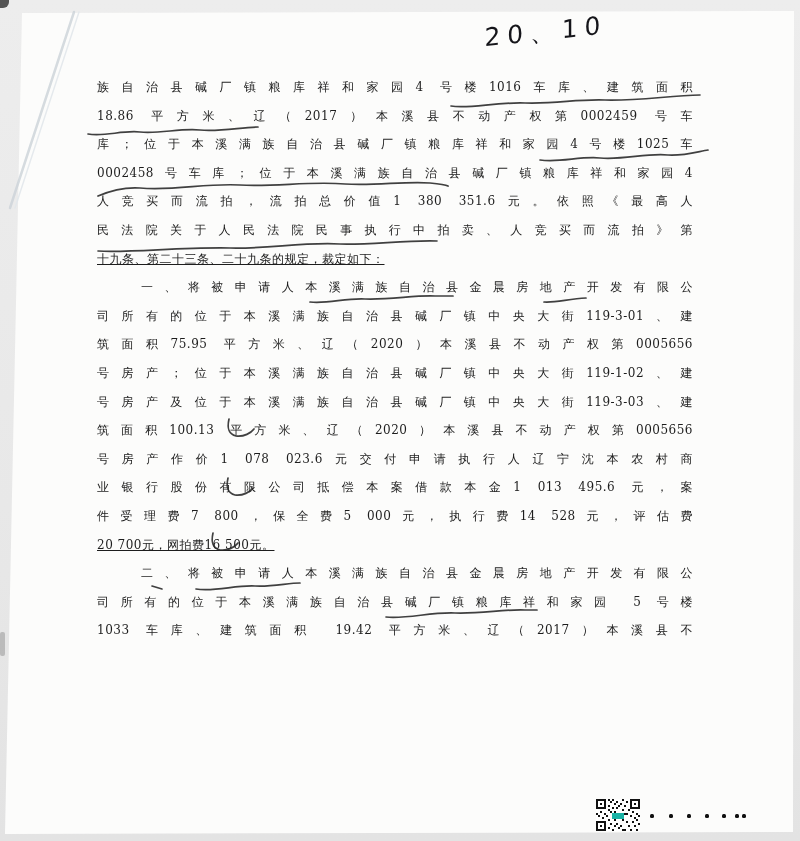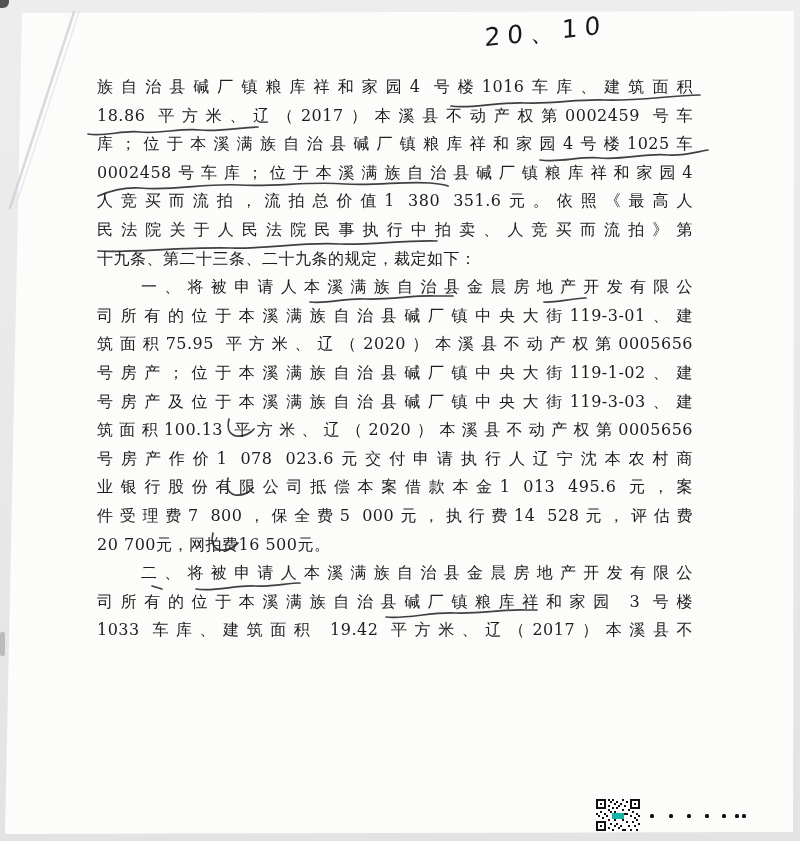--- a/index.html
+++ b/index.html
@@ -16,28 +16,28 @@
   .smudge-corner{position:absolute;left:0;top:0;width:9px;height:8px;background:#3a3a3a;border-radius:0 0 6px 0;opacity:.85;}
   .smudge-left{position:absolute;left:0;top:632px;width:5px;height:24px;background:#8f8f8f;opacity:.5;border-radius:2px;}
   .handwriting{
     position:absolute;left:484px;top:14px;width:140px;
     transform:rotate(-6deg) skewX(-6deg);
     font-family:"DejaVu Sans","Liberation Sans",sans-serif;
     font-size:25px;letter-spacing:7px;color:#15151a;white-space:nowrap;
   }
   .textblock{
     position:absolute;left:97px;top:73px;width:596px;color:#1d1d1d;
-    font-size:16px;font-weight:500;
+    font-size:12px;font-weight:500;
   }
   .ln{
     height:28.6px;line-height:28.6px;white-space:nowrap;
     text-align:justify;text-align-last:justify;text-justify:inter-character;
     letter-spacing:.5px;overflow:visible;
   }
-  .ln.short{text-align-last:left;}
+  .ln.short{text-align-last:left;text-decoration:underline;}
   .ln.indent{padding-left:44px;}
   .marks path{fill:none;stroke:#262626;stroke-width:1.7;stroke-linecap:round;opacity:.88;}
   .crease line{stroke-linecap:round;}
   .qr{position:absolute;left:596px;top:799px;width:44px;height:32px;}
   .dots{position:absolute;left:650px;top:814px;width:100px;height:8px;}
   .dot{position:absolute;top:0;width:4px;height:4px;background:#101010;border-radius:1.5px;}
   .dot:nth-child(1){left:0px;} .dot:nth-child(2){left:19px;} .dot:nth-child(3){left:37px;}
   .dot:nth-child(4){left:55px;} .dot:nth-child(5){left:72px;} .dot:nth-child(6){left:85px;}
   .dot:nth-child(7){left:92px;}
 </style>
@@ -67,21 +67,21 @@
   <div class="ln">司所有的位于本溪满族自治县碱厂镇中央大街119-3-01、建</div>
   <div class="ln">筑面积75.95 平方米、辽（2020）本溪县不动产权第0005656</div>
   <div class="ln">号房产；位于本溪满族自治县碱厂镇中央大街119-1-02、建</div>
   <div class="ln">号房产及位于本溪满族自治县碱厂镇中央大街119-3-03、建</div>
   <div class="ln">筑面积100.13 平方米、辽（2020）本溪县不动产权第0005656</div>
   <div class="ln">号房产作价1 078 023.6元交付申请执行人辽宁沈本农村商</div>
   <div class="ln">业银行股份有限公司抵偿本案借款本金1 013 495.6 元，案</div>
   <div class="ln">件受理费7 800，保全费5 000元，执行费14 528元，评估费</div>
   <div class="ln short">20 700元，网拍费16 500元。</div>
   <div class="ln indent">二、将被申请人本溪满族自治县金晨房地产开发有限公</div>
-  <div class="ln">司所有的位于本溪满族自治县碱厂镇粮库祥和家园 3 号楼</div>
+  <div class="ln">司所有的位于本溪满族自治县碱厂镇粮库祥和家园 5 号楼</div>
   <div class="ln">1033 车库、建筑面积 19.42 平方米、辽（2017）本溪县不</div>
 </div>
 
 <svg class="overlay marks" viewBox="0 0 800 841">
 
   <path d="M451,106 C470,109 495,102 525,103 C558,104 575,99 605,100 C635,101 668,96 700,95"></path>
 
   <path d="M88,134 C105,137 122,130 140,132 C160,134 180,128 200,130 C220,132 242,127 258,127"></path>
 
   <path d="M540,160 C560,163 580,156 600,158 C625,160 645,153 668,155 C685,156 700,151 708,150"></path>

